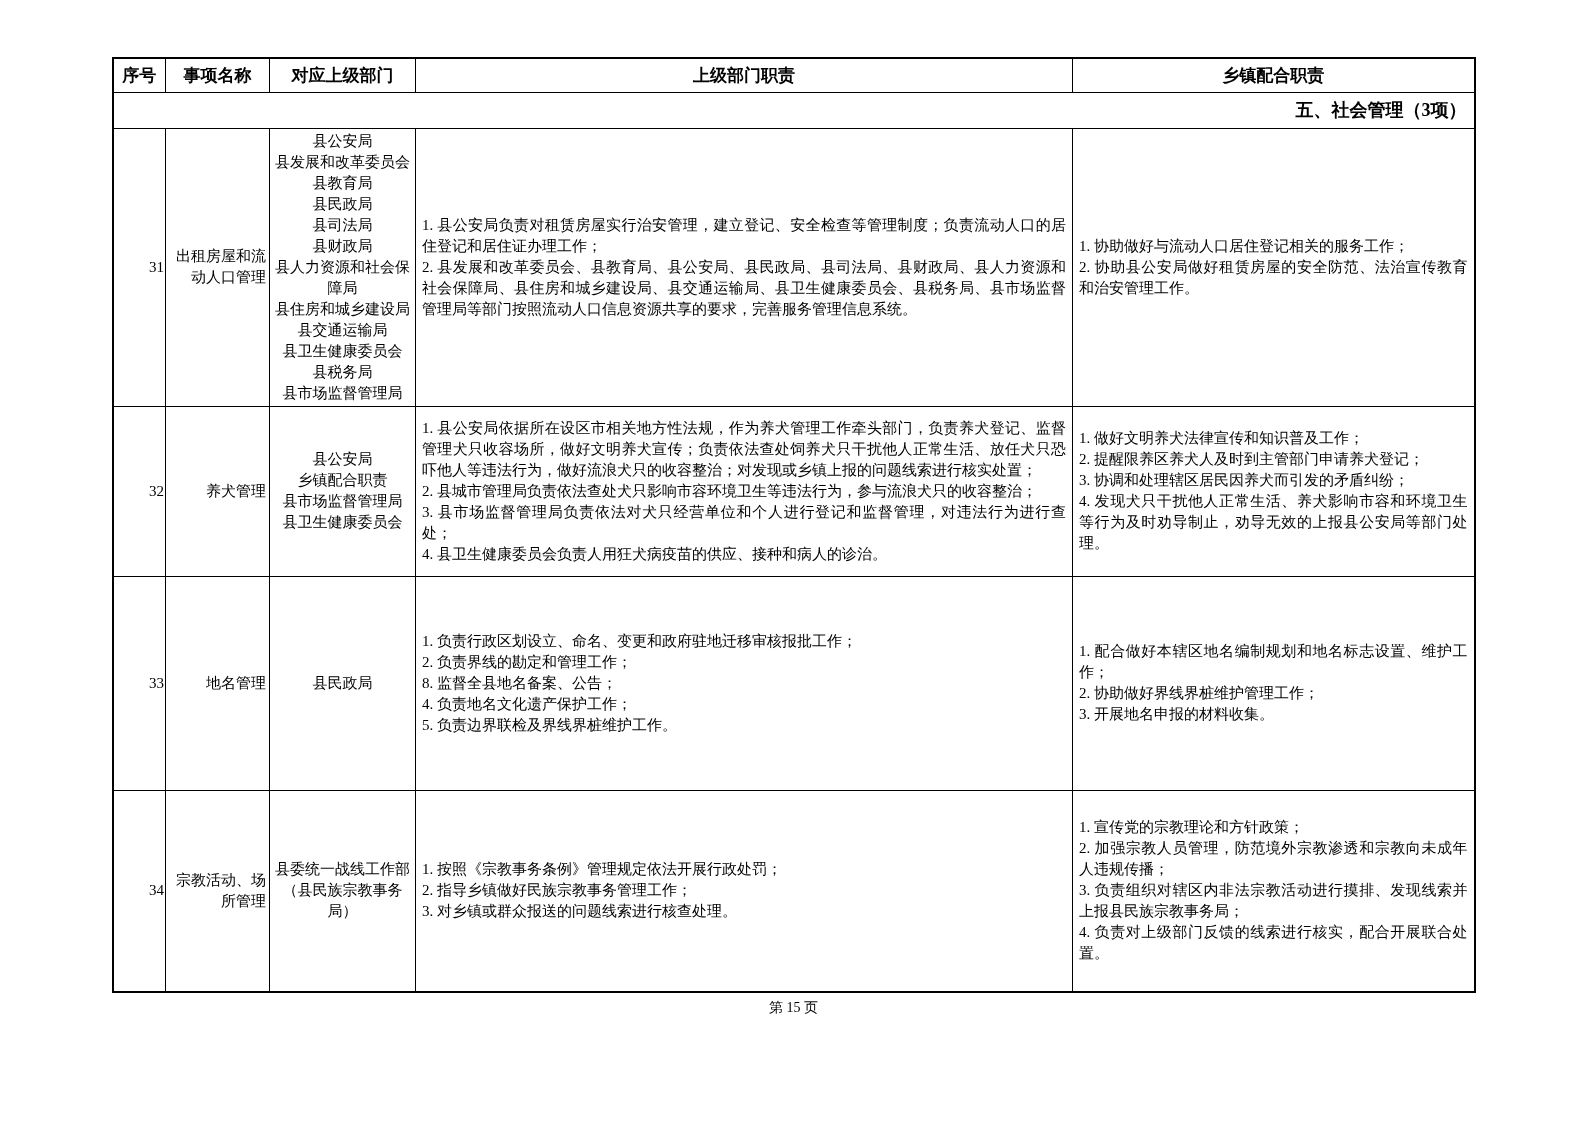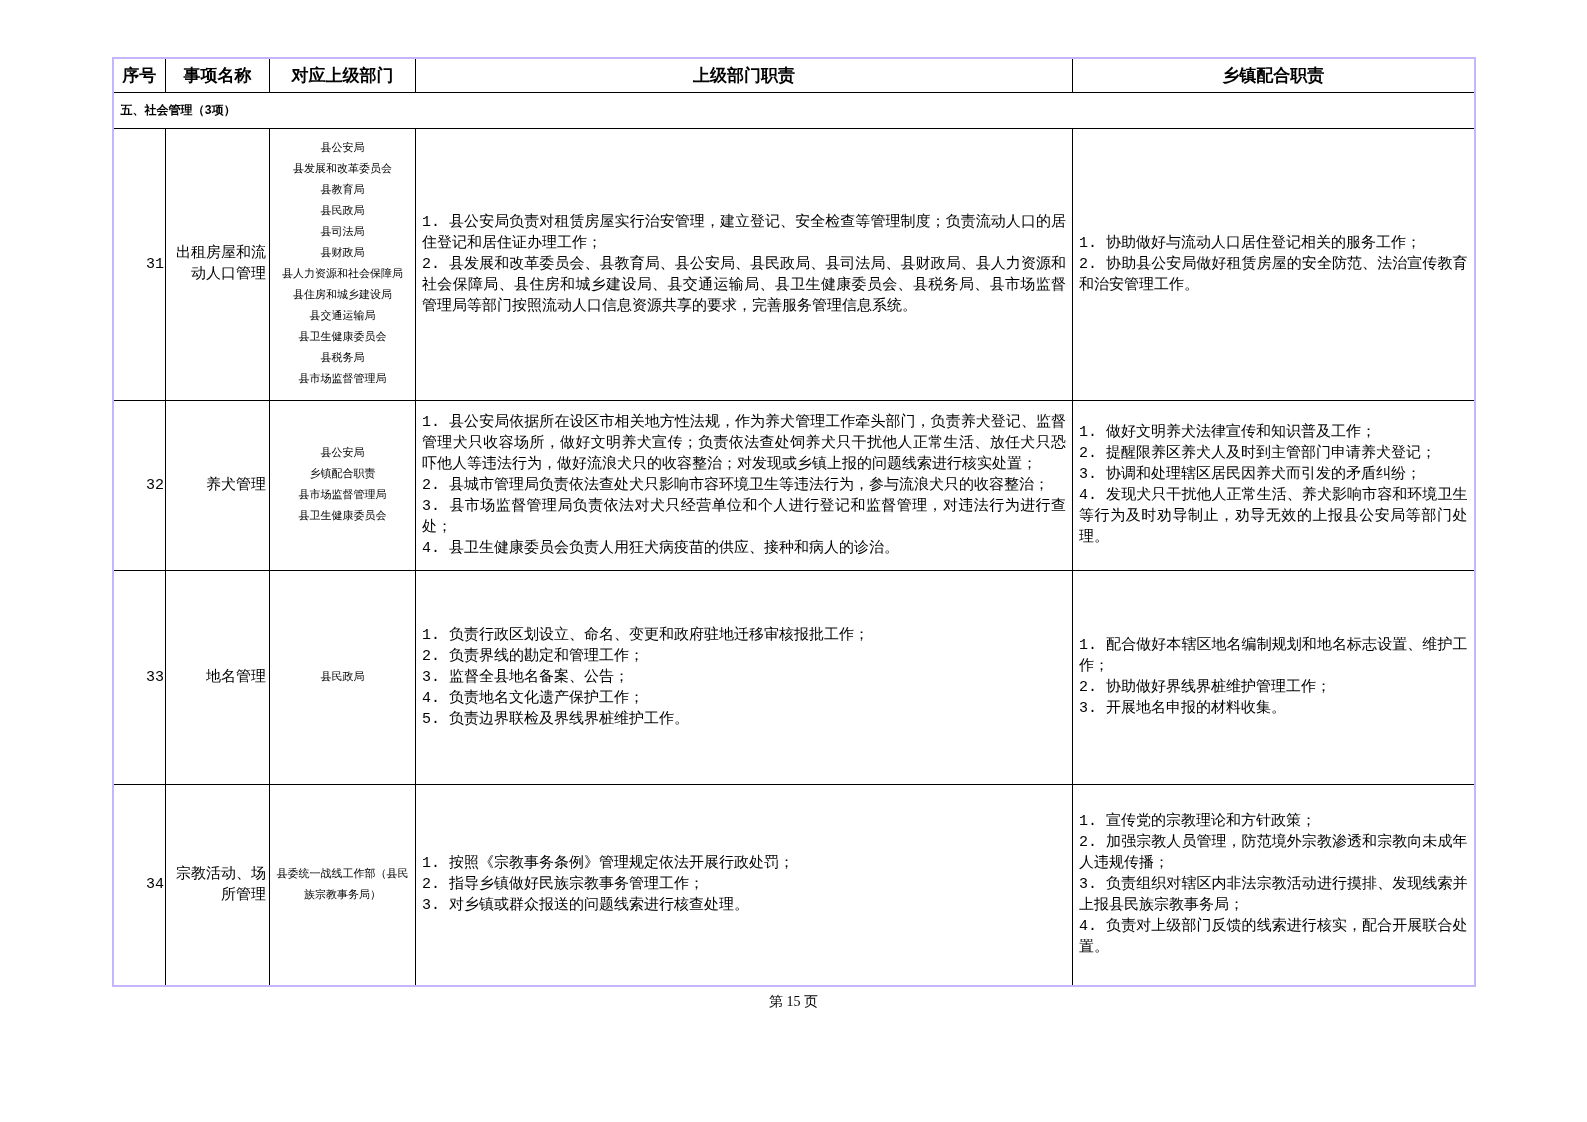--- a/index.html
+++ b/index.html
@@ -9,49 +9,48 @@
     height: 1122px;
     color: #000;
     font-family: "Liberation Serif", serif;
   }
   .page { padding-top: 57px; }
   table.resp-table {
     border-collapse: collapse;
     table-layout: fixed;
     width: 1362px;
     margin: 0 auto;
-    border: 2px solid #c4b5fd;
-    font-family: Liberation Mono, monospace;
+    border: 2px solid #000000;
   }
   th, td {
     border: 1px solid #000;
     vertical-align: middle;
     word-break: break-all;
   }
   tr.header-row { height: 34px; }
   th {
     font-size: 17px;
     font-weight: bold;
     text-align: center;
     padding: 3px 2px;
   }
   tr.section-row { height: 36px; }
   tr.section-row td {
-    font-size: 12px;
+    font-size: 18px;
     font-weight: bold;
-    text-align: left;
+    text-align: right;
     padding: 0 7px;
   }
   tr.row-31 { height: 272px; }
   tr.row-32 { height: 170px; }
   tr.row-33 { height: 214px; }
   tr.row-34 { height: 202px; }
   .c-no   { text-align: right; font-size: 15px; }
   .c-name { text-align: right; font-size: 15px; padding: 2px 3px; line-height: 21px; }
-  .c-dept { text-align: center; font-size: 11px; padding: 2px 3px; line-height: 21px; margin-left: 6px; }
+  .c-dept { text-align: center; font-size: 15px; padding: 2px 3px; line-height: 21px; margin-left: 6px; }
   .c-duty {
     font-size: 15px;
     padding: 3px 6px;
     line-height: 21px;
     text-align: justify;
     text-justify: inter-ideograph;
   }
   .duty, .dept-line { margin: 0; }
   .footer {
     text-align: center;
@@ -139,21 +138,21 @@
 
       <tr class="data-row row-33">
         <td class="c-no">33</td>
         <td class="c-name">地名管理</td>
         <td class="c-dept">
             <div class="dept-line">县民政局</div>
           </td>
         <td class="c-duty">
             <div class="duty">1. 负责行政区划设立、命名、变更和政府驻地迁移审核报批工作；</div>
             <div class="duty">2. 负责界线的勘定和管理工作；</div>
-            <div class="duty">3. 监督全县地名备案、公告；</div>
+            <div class="duty">8. 监督全县地名备案、公告；</div>
             <div class="duty">4. 负责地名文化遗产保护工作；</div>
             <div class="duty">5. 负责边界联检及界线界桩维护工作。</div>
           </td>
         <td class="c-duty">
             <div class="duty">1. 配合做好本辖区地名编制规划和地名标志设置、维护工作；</div>
             <div class="duty">2. 协助做好界线界桩维护管理工作；</div>
             <div class="duty">3. 开展地名申报的材料收集。</div>
           </td>
       </tr>
 

